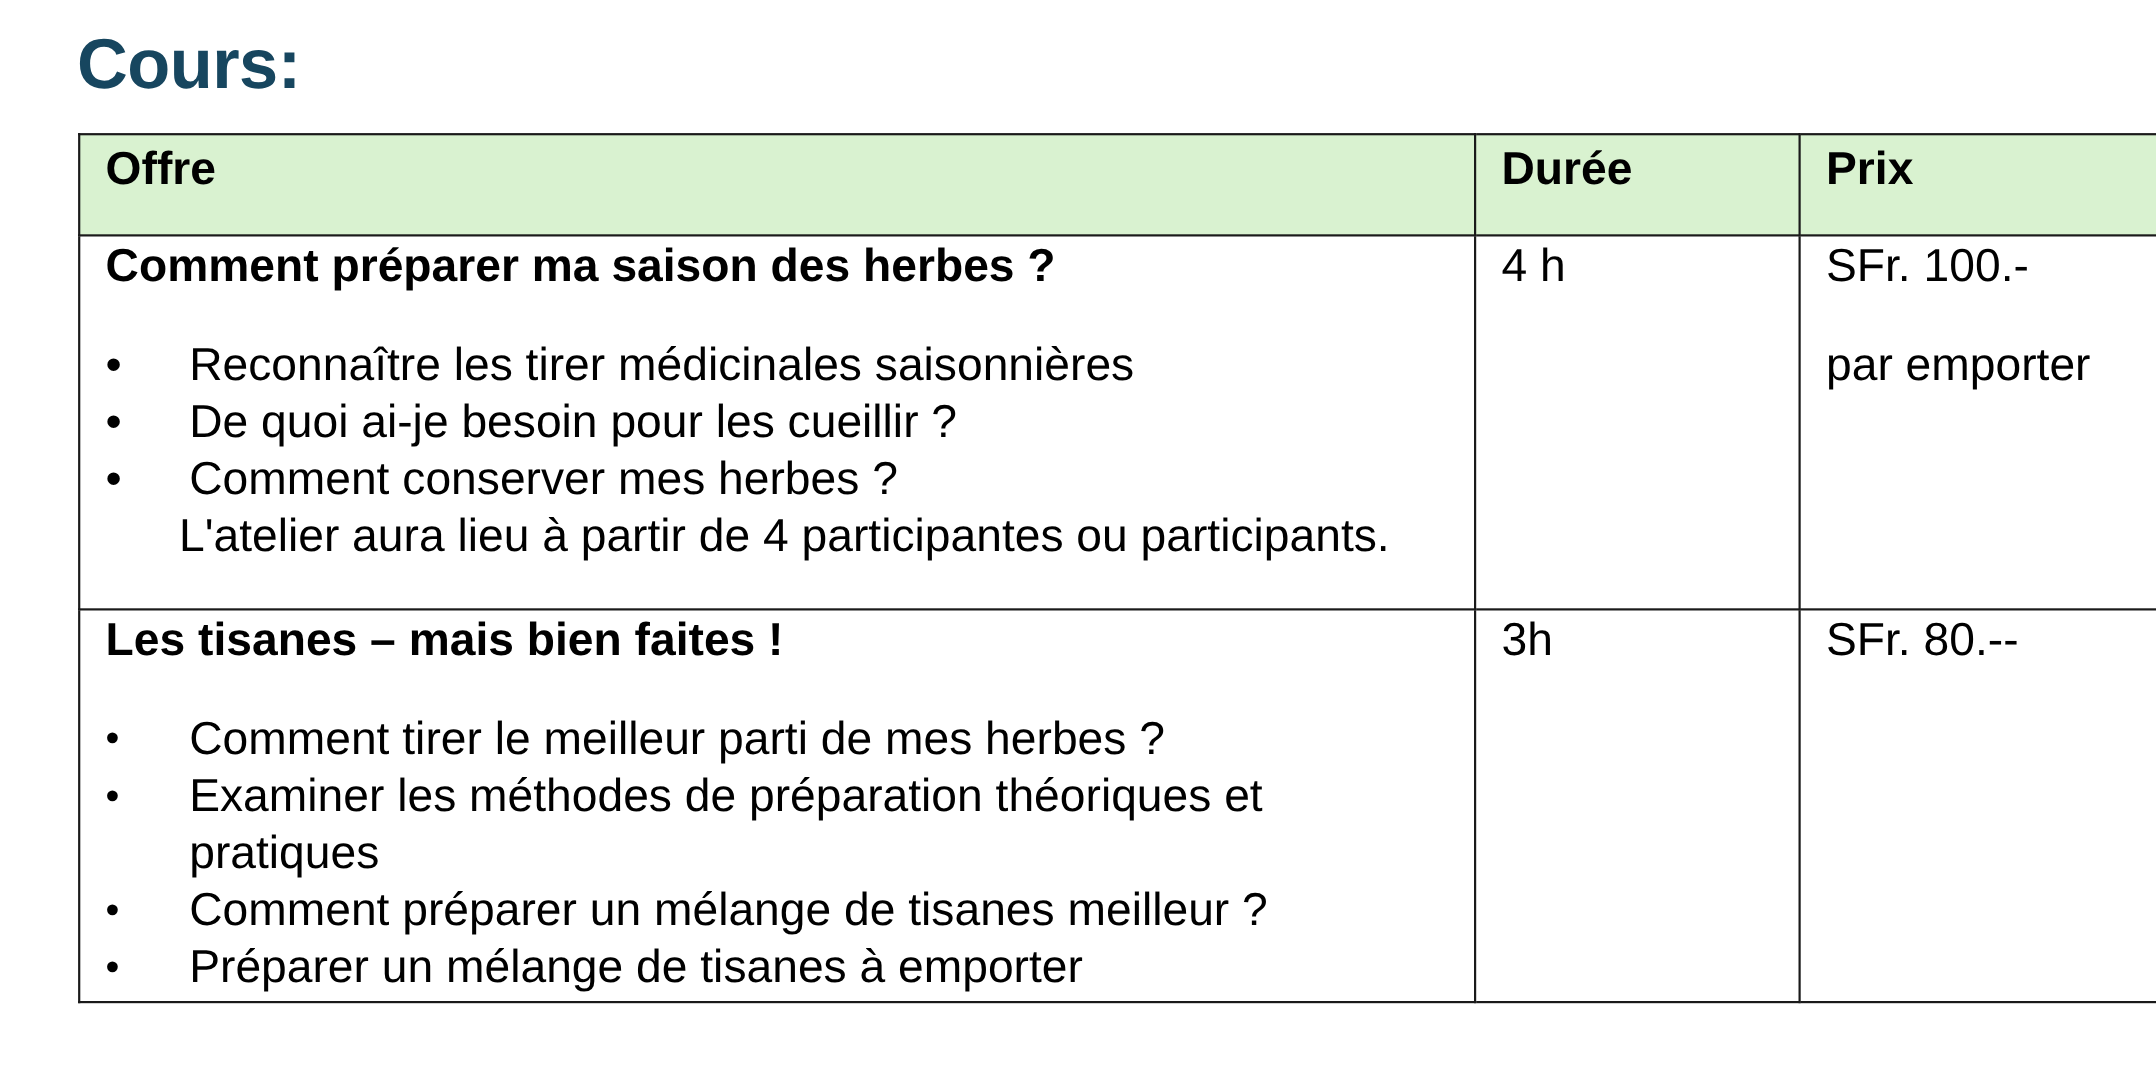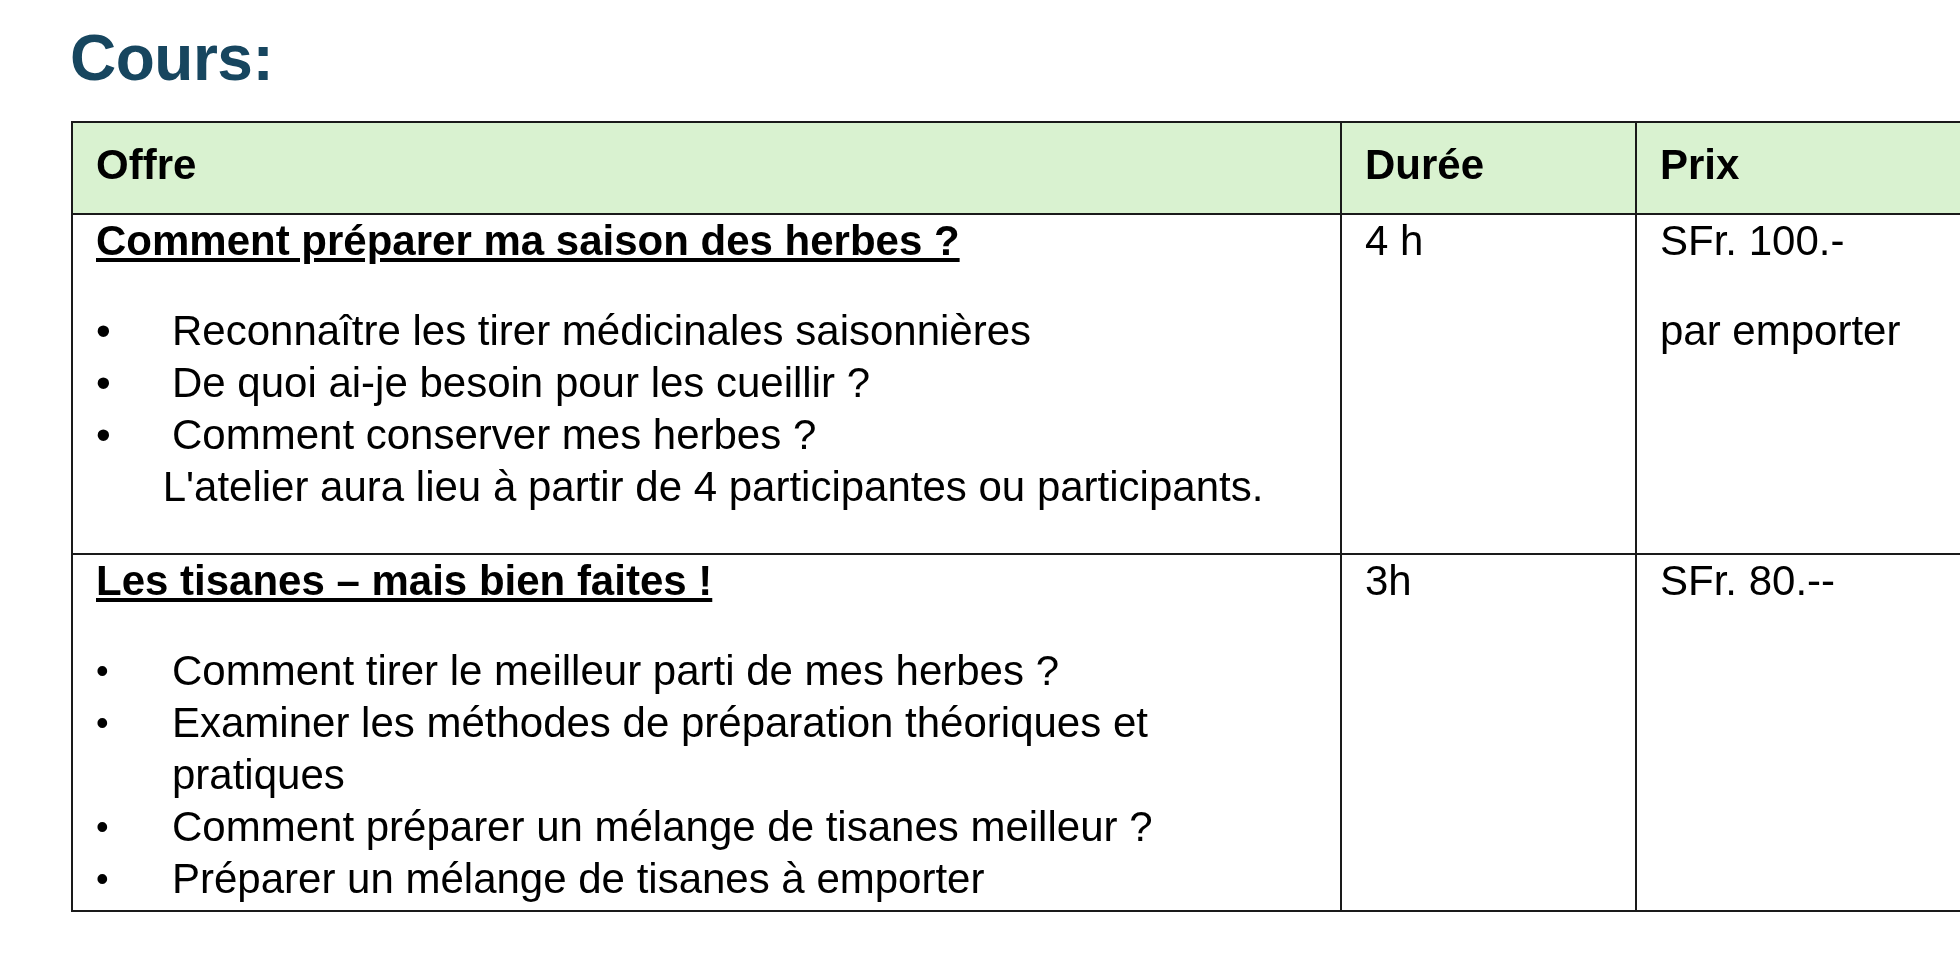--- a/index.html
+++ b/index.html
@@ -43,36 +43,35 @@
       vertical-align: top;
       text-align: left;
       font-size: 42px;
       line-height: 52px;
       padding: 0 10px 0 23px;
     }
     table.courses thead th {
       background: #d9f2d0;
       height: 92px;
       font-weight: bold;
-      padding-top: 16px;
+      padding-top: 4px;
       box-sizing: border-box;
       margin-top: 23px;
     }
     table.courses thead th span {
       display: block;
       position: relative;
       top: 0;
     }
     tr.row-1 td { height: 340px; box-sizing: border-box; }
     tr.row-2 td { height: 357px; box-sizing: border-box; }
     .course-title {
       font-weight: bold;
       margin: 0;
       line-height: 52px;
-      text-decoration: underline;
     }
     .course-spacer { height: 38px; }
     ul.topics {
       list-style: none;
       margin: 0;
       padding: 0;
     }
     ul.topics li {
       position: relative;
       padding-left: 76px;

